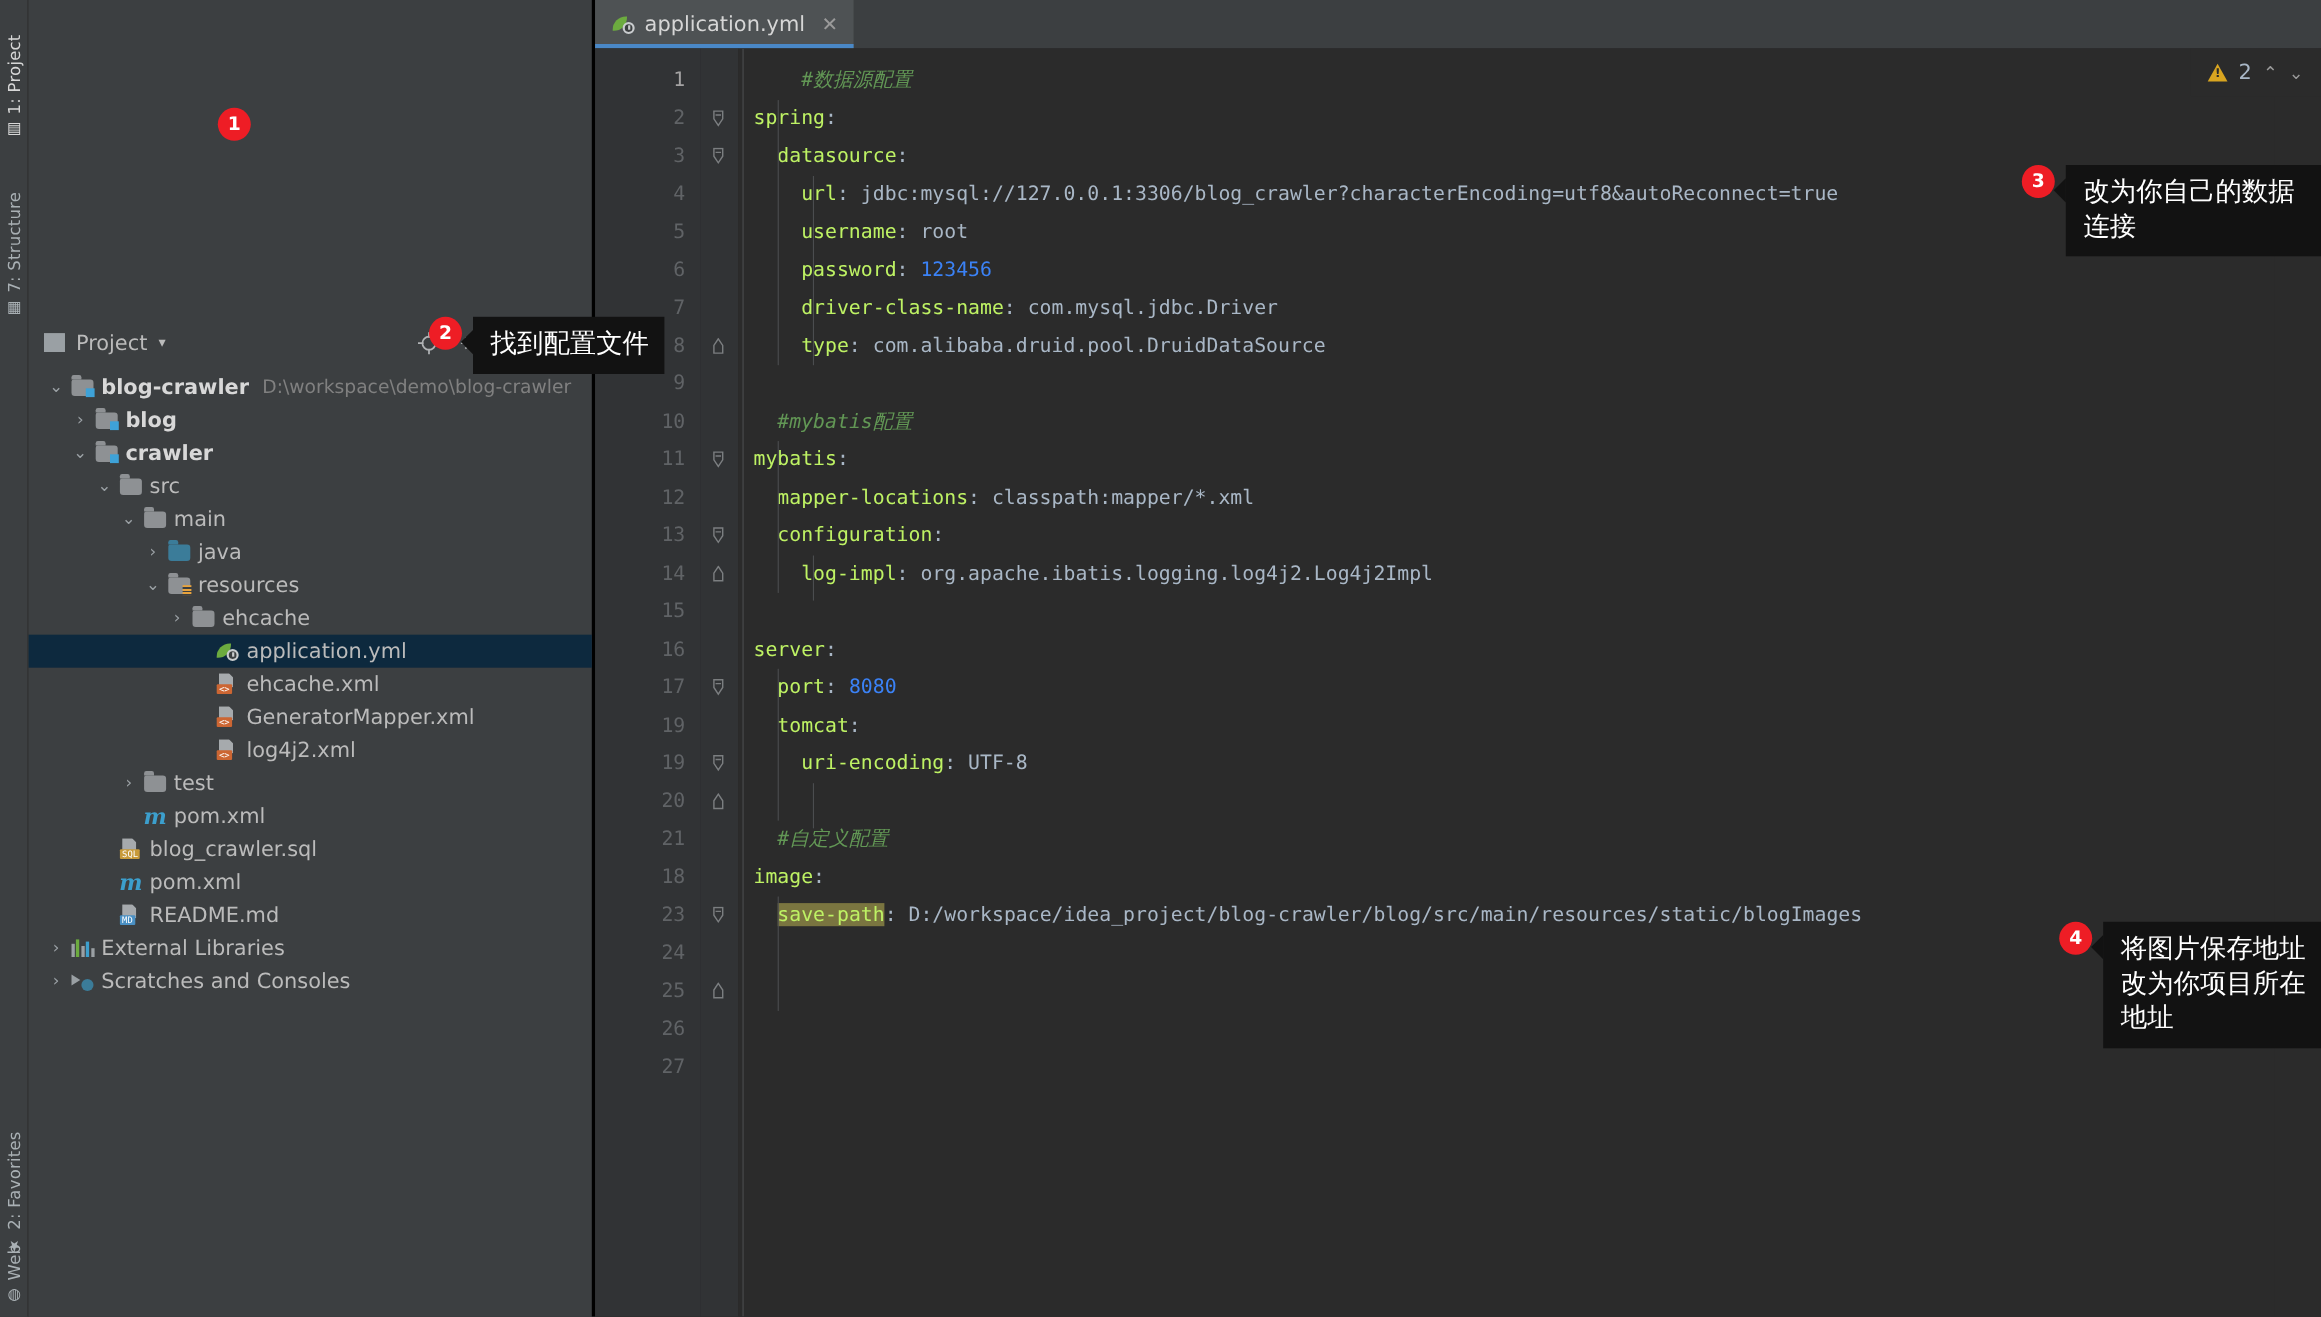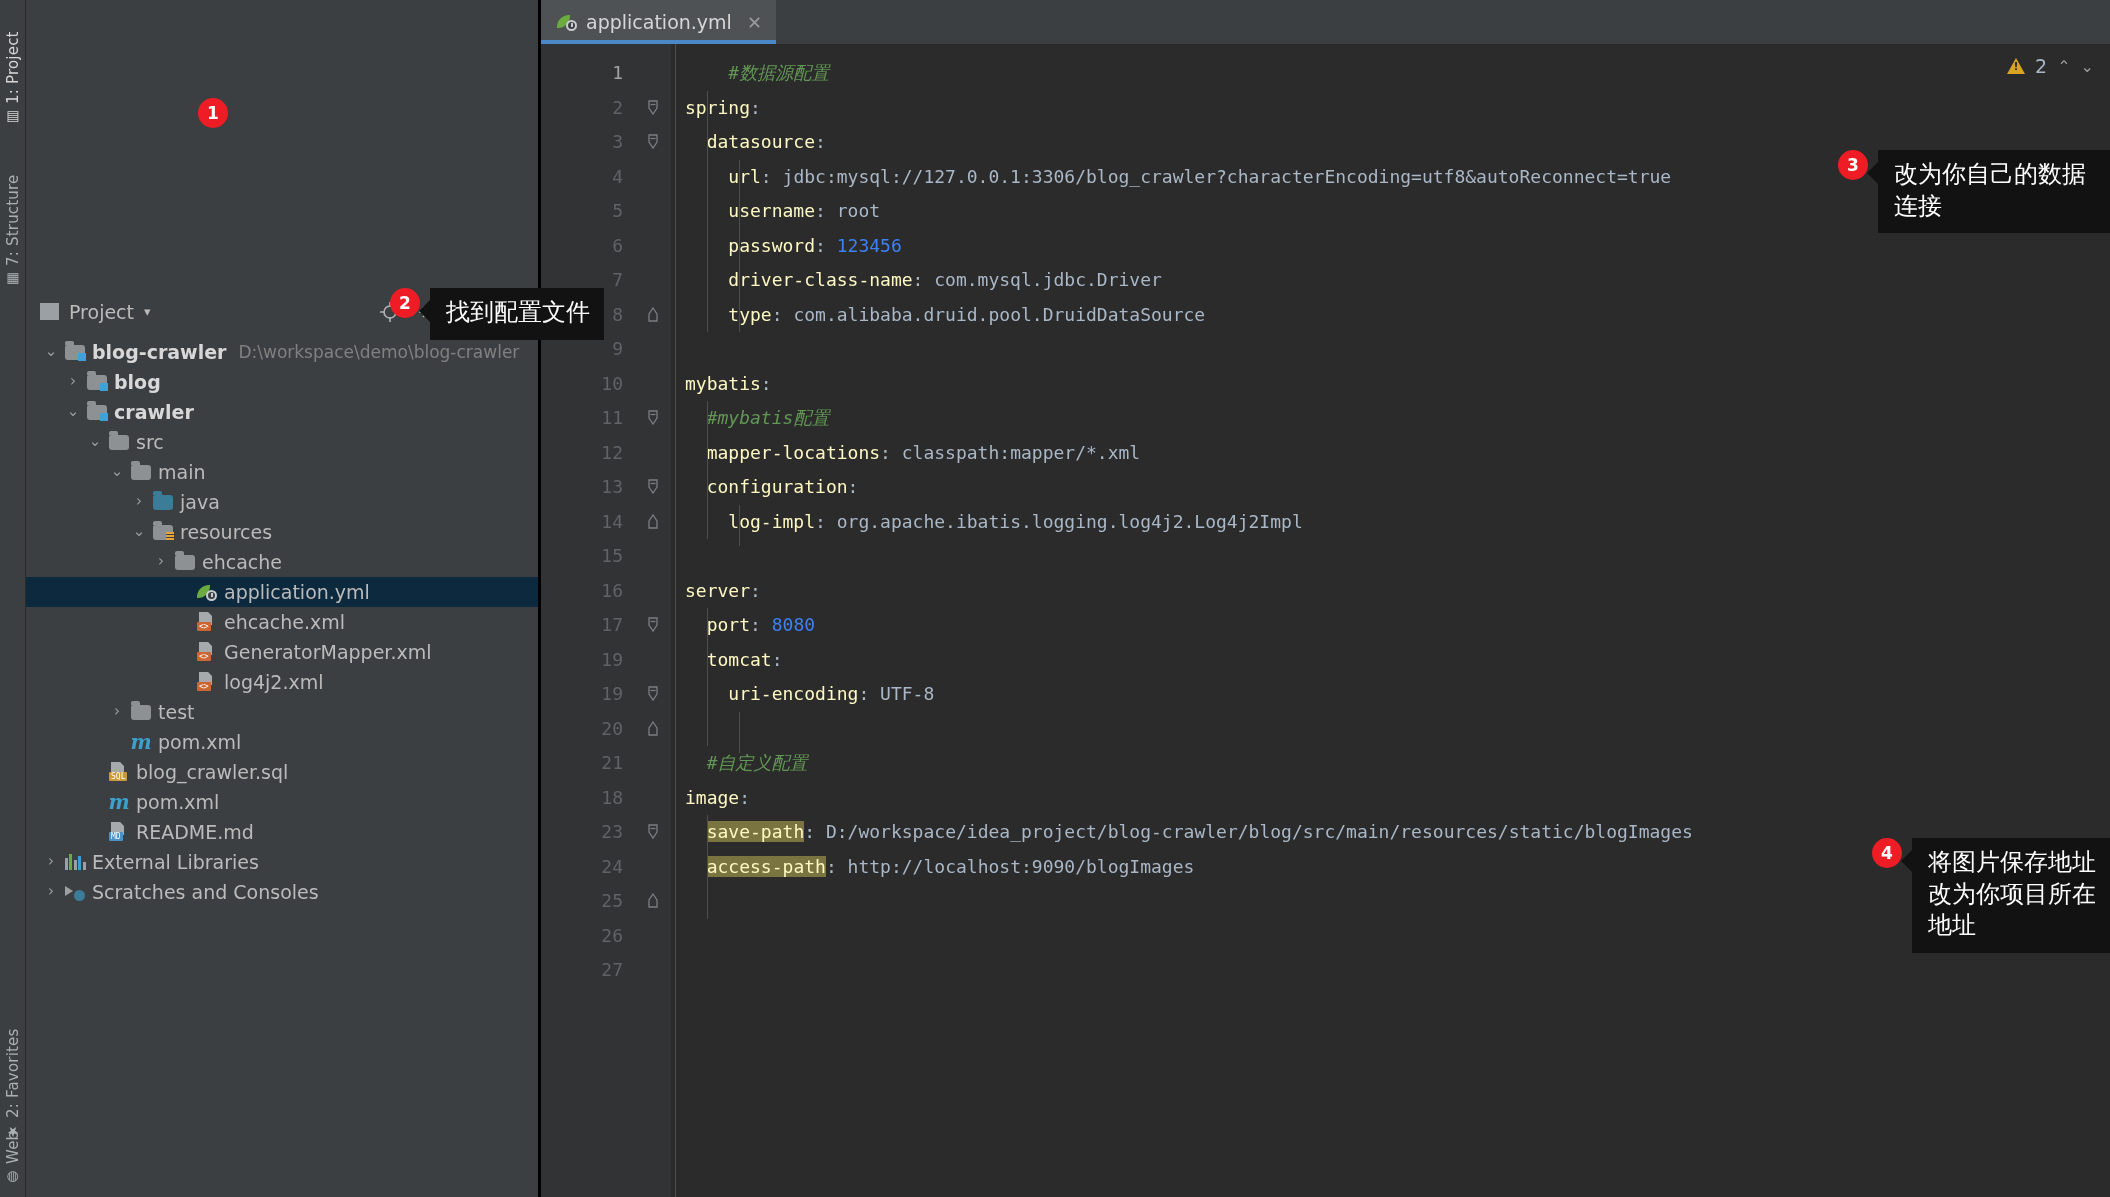--- a/index.html
+++ b/index.html
@@ -112,21 +112,21 @@
   .gutter .ln.cur { color:#a4a3a3; }
   .foldstrip { width: 34px; flex:0 0 34px; background:#313335; padding-top:12px; position:relative; }
   .foldmark { position:absolute; left:9px; width:14px; height:14px; color:#7b7e80; font-size:12px; }
   .code {
     flex:1; padding-top:12px; position:relative;
     font-family:"DejaVu Sans Mono", monospace; font-size:18px;
     background:#2b2b2b; overflow:hidden; min-width:0;
   }
   .code .cl { height:34.5px; line-height:34.5px; white-space:pre; padding-left: 14px; }
   .cm { color:#629755; font-style:italic; }
-  .key { color:#fef9c3; }
+  .key { color:#bef264; }
   .val { color:#a9b7c6; }
   .num { color:#3b82f6; }
   .hl { background:#7a7540; }
 
   .code-vline { position:absolute; top:0; bottom:0; width:1px; background:#4b4d4f; }
 
   
   .inspect {
     position:absolute; right:0; top:0; height:44px;
     display:flex; align-items:center; gap:10px; padding:0 16px;
@@ -490,35 +490,34 @@
         <div class="code-vline" style="left:4px;"></div>
       <div class="cl"><span class="val">    </span><span class="cm">#数据源配置</span></div>
           <div class="cl"><span class="key">spring</span><span class="val">:</span></div>
           <div class="cl"><span class="key">  datasource</span><span class="val">:</span></div>
           <div class="cl"><span class="key">    url</span><span class="val">: </span><span class="val">jdbc:mysql://127.0.0.1:3306/blog_crawler?characterEncoding=utf8&amp;autoReconnect=true</span></div>
           <div class="cl"><span class="key">    username</span><span class="val">: </span><span class="val">root</span></div>
           <div class="cl"><span class="key">    password</span><span class="val">: </span><span class="num">123456</span></div>
           <div class="cl"><span class="key">    driver-class-name</span><span class="val">: </span><span class="val">com.mysql.jdbc.Driver</span></div>
           <div class="cl"><span class="key">    type</span><span class="val">: </span><span class="val">com.alibaba.druid.pool.DruidDataSource</span></div>
           <div class="cl">&nbsp;</div>
+          <div class="cl"><span class="val">  </span><span class="cm">#mybatis配置</span></div>
           <div class="cl"><span class="key">mybatis</span><span class="val">:</span></div>
-          <div class="cl"><span class="val">  </span><span class="cm">#mybatis配置</span></div>
           <div class="cl"><span class="key">  mapper-locations</span><span class="val">: </span><span class="val">classpath:mapper/*.xml</span></div>
           <div class="cl"><span class="key">  configuration</span><span class="val">:</span></div>
           <div class="cl"><span class="key">    log-impl</span><span class="val">: </span><span class="val">org.apache.ibatis.logging.log4j2.Log4j2Impl</span></div>
           <div class="cl">&nbsp;</div>
           <div class="cl"><span class="key">server</span><span class="val">:</span></div>
           <div class="cl"><span class="key">  port</span><span class="val">: </span><span class="num">8080</span></div>
           <div class="cl"><span class="key">  tomcat</span><span class="val">:</span></div>
           <div class="cl"><span class="key">    uri-encoding</span><span class="val">: </span><span class="val">UTF-8</span></div>
           <div class="cl">&nbsp;</div>
           <div class="cl"><span class="val">  </span><span class="cm">#自定义配置</span></div>
           <div class="cl"><span class="key">image</span><span class="val">:</span></div>
           <div class="cl"><span class="val">  </span><span class="key hl">save-path</span><span class="val">: </span><span class="val">D:/workspace/idea_project/blog-crawler/blog/src/main/resources/static/blogImages</span></div>
-          <div class="cl"><span class="val">  </span><span class="key hl">access-path</span><span class="val">: </span><span class="val">http://localhost:9090/blogImages</span></div>
           <div class="cl">&nbsp;</div>
           <div class="cl">&nbsp;</div>
           <div class="code-vline" style="left: 36px; top: 46.5px; height: 241.5px; bottom: auto;"></div>
           <div class="code-vline" style="left: 68px; top: 115.5px; height: 172.5px; bottom: auto;"></div>
           <div class="code-vline" style="left: 36px; top: 357px; height: 138px; bottom: auto;"></div>
           <div class="code-vline" style="left: 68px; top: 460.5px; height: 41.4px; bottom: auto;"></div>
           <div class="code-vline" style="left: 36px; top: 564px; height: 138px; bottom: auto;"></div>
           <div class="code-vline" style="left: 68px; top: 667.5px; height: 41.4px; bottom: auto;"></div>
           <div class="code-vline" style="left: 36px; top: 771px; height: 103.5px; bottom: auto;"></div>
         </div>

